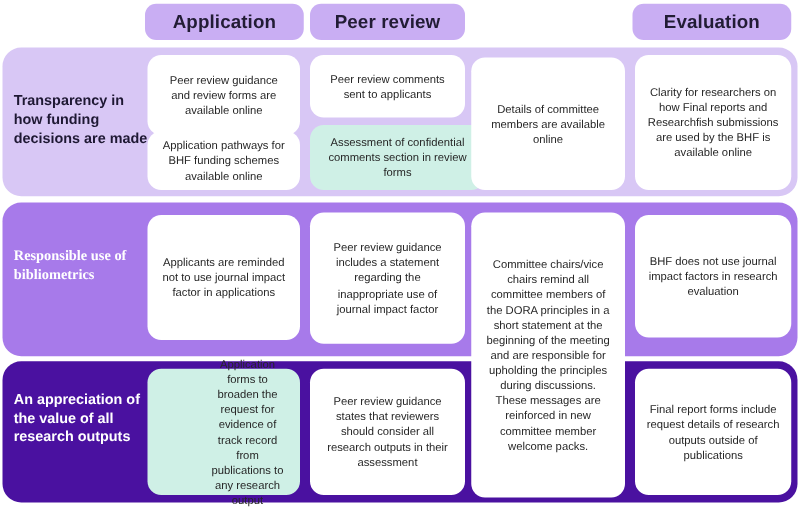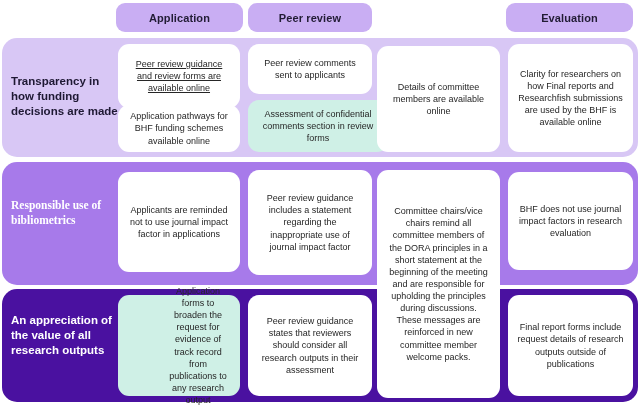--- a/index.html
+++ b/index.html
@@ -14,21 +14,21 @@
   
   .band { position: absolute; left: 2px; width: 636px; border-radius: 15px; }
   .band-1 { top: 38px;  height: 119px; background: #d8c7f5; }
   .band-2 { top: 162px; height: 123px; background: #a77aea; }
   .band-3 { top: 289px; height: 113px; background: #4a11a0; }
   
   .pill {
     position: absolute; top: 3px; height: 29px; border-radius: 9px;
     background: #c9aef3; color: #221c35;
     display: flex; align-items: center; justify-content: center;
-    font-size: 11px; font-weight: 700; letter-spacing: .1px;
+    font-size: 15px; font-weight: 700; letter-spacing: .1px;
   }
   .pill-1 { left: 116px; width: 127px; }
   .pill-2 { left: 248px; width: 124px; }
   .pill-3 { left: 379px; width: 119px; }
   .pill-4 { left: 506px; width: 127px; }
   
   .row-label {
     position: absolute; left: 11px; width: 110px;
     font-size: 11.5px; font-weight: 700; line-height: 1.32;
   }
@@ -37,21 +37,21 @@
   .row-label-3 { top: 313px; color: #ffffff; }
   
   .card {
     position: absolute; background: #ffffff; border-radius: 11px;
     display: flex; align-items: center; justify-content: center;
     text-align: center; color: #262626;
     font-size: 9px; line-height: 1.35; padding: 4px 9px; box-sizing: border-box;
   }
   .card.mint { background: #cff0e6; }
   
-  .c-r1-app-1  { left: 118px; top: 44px;  width: 122px; height: 64px; text-decoration: underline; }
+  .c-r1-app-1  { left: 118px; top: 44px;  width: 122px; height: 64px; }
   .c-r1-app-2  { left: 118px; top: 105px; width: 122px; height: 47px; }
   .c-r1-peer-1 { left: 248px; top: 44px;  width: 124px; height: 50px; }
   .c-r1-peer-2 { left: 248px; top: 100px; width: 140px; height: 52px; }
   .c-r1-com    { left: 377px; top: 46px;  width: 123px; height: 106px; }
   .c-r1-eval   { left: 508px; top: 44px;  width: 125px; height: 108px; }
   
   .c-r2-app    { left: 118px; top: 172px; width: 122px; height: 100px; }
   .c-r2-peer   { left: 248px; top: 170px; width: 124px; height: 105px; }
   .c-com-span  { left: 377px; top: 170px; width: 123px; height: 228px; padding: 0 10px; }
   .c-r2-eval   { left: 508px; top: 172px; width: 125px; height: 98px; }

